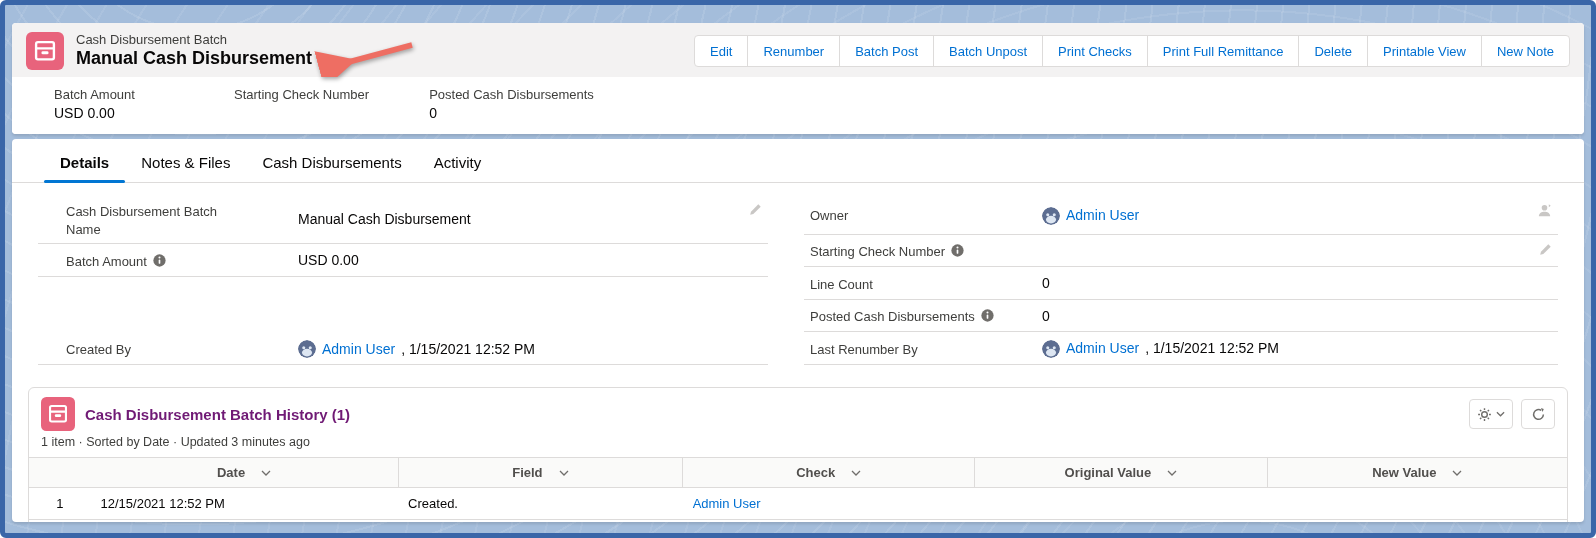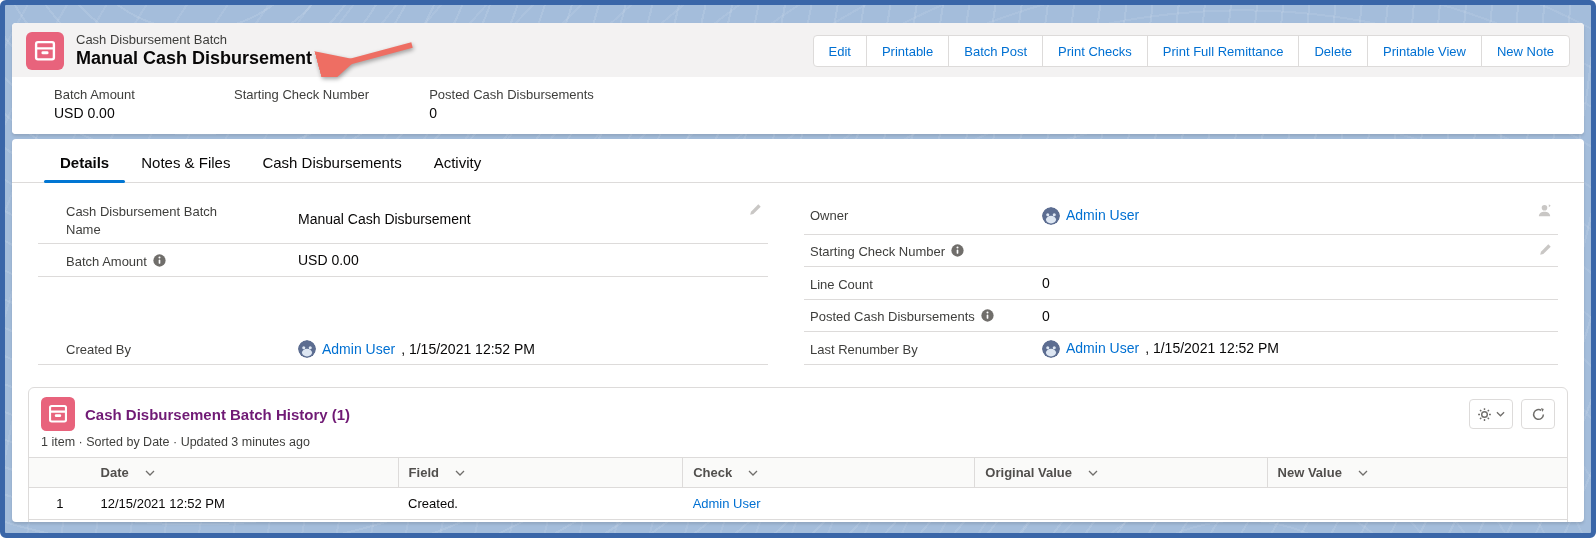--- a/index.html
+++ b/index.html
@@ -130,21 +130,21 @@
   .icon-btn.sq { width:34px; }
   .rel-meta { font-size:12.5px; color:#3e3e3c; padding:2px 12px 8px 12px; }
 
   table.hist { width:100%; border-collapse:collapse; table-layout:fixed; font-size:13px; }
   table.hist th {
     background:#fafaf9; color:#514f4d; font-weight:bold; text-align:left;
     border-top:1px solid #dddbda; border-bottom:1px solid #dddbda;
     padding:7px 10px; position:relative; white-space:nowrap; overflow:hidden;
   }
   table.hist th.sep { border-left:1px solid #dddbda; }
-  th .th-inner { display:flex; align-items:center; justify-content:flex-start; cursor:pointer;gap:16px; }
+  th .th-inner { display:flex; align-items:center; justify-content:center; cursor:pointer;gap:16px; }
   table.hist td {
     padding:8px 10px; color:#080707; white-space:nowrap; overflow:hidden;
   }
   td.rownum { color:#514f4d; text-align:center; }
   .view-all {
     border-top:1px solid #dddbda; text-align:center; padding:9px 0 10px 0;
   }
 </style>
 </head>
 <body>
@@ -168,22 +168,23 @@
       <svg class="annot-arrow" width="104" height="40" viewBox="0 0 104 40">
         <defs>
           <marker id="ah" markerWidth="7" markerHeight="7" refX="5" refY="3.5" orient="auto">
             <path d="M7 0L0 3.5L7 7z" fill="#ee6e63"></path>
           </marker>
         </defs>
         <line x1="98" y1="8" x2="16" y2="30" stroke="#ee6e63" stroke-width="5.5" marker-end="url(#ah)"></line>
       </svg>
       <div class="btn-group">
         <button class="btn">Edit</button>
-        <button class="btn">Printable</button>
+        <button class="btn">Renumber</button>
         <button class="btn">Batch Post</button>
+        <button class="btn">Batch Unpost</button>
         <button class="btn">Print Checks</button>
         <button class="btn">Print Full Remittance</button>
         <button class="btn">Delete</button>
         <button class="btn">Printable View</button>
         <button class="btn">New Note</button>
       </div>
     </div>
     <div class="header-fields">
       <div class="hfield">
         <div class="flabel">Batch Amount</div>

